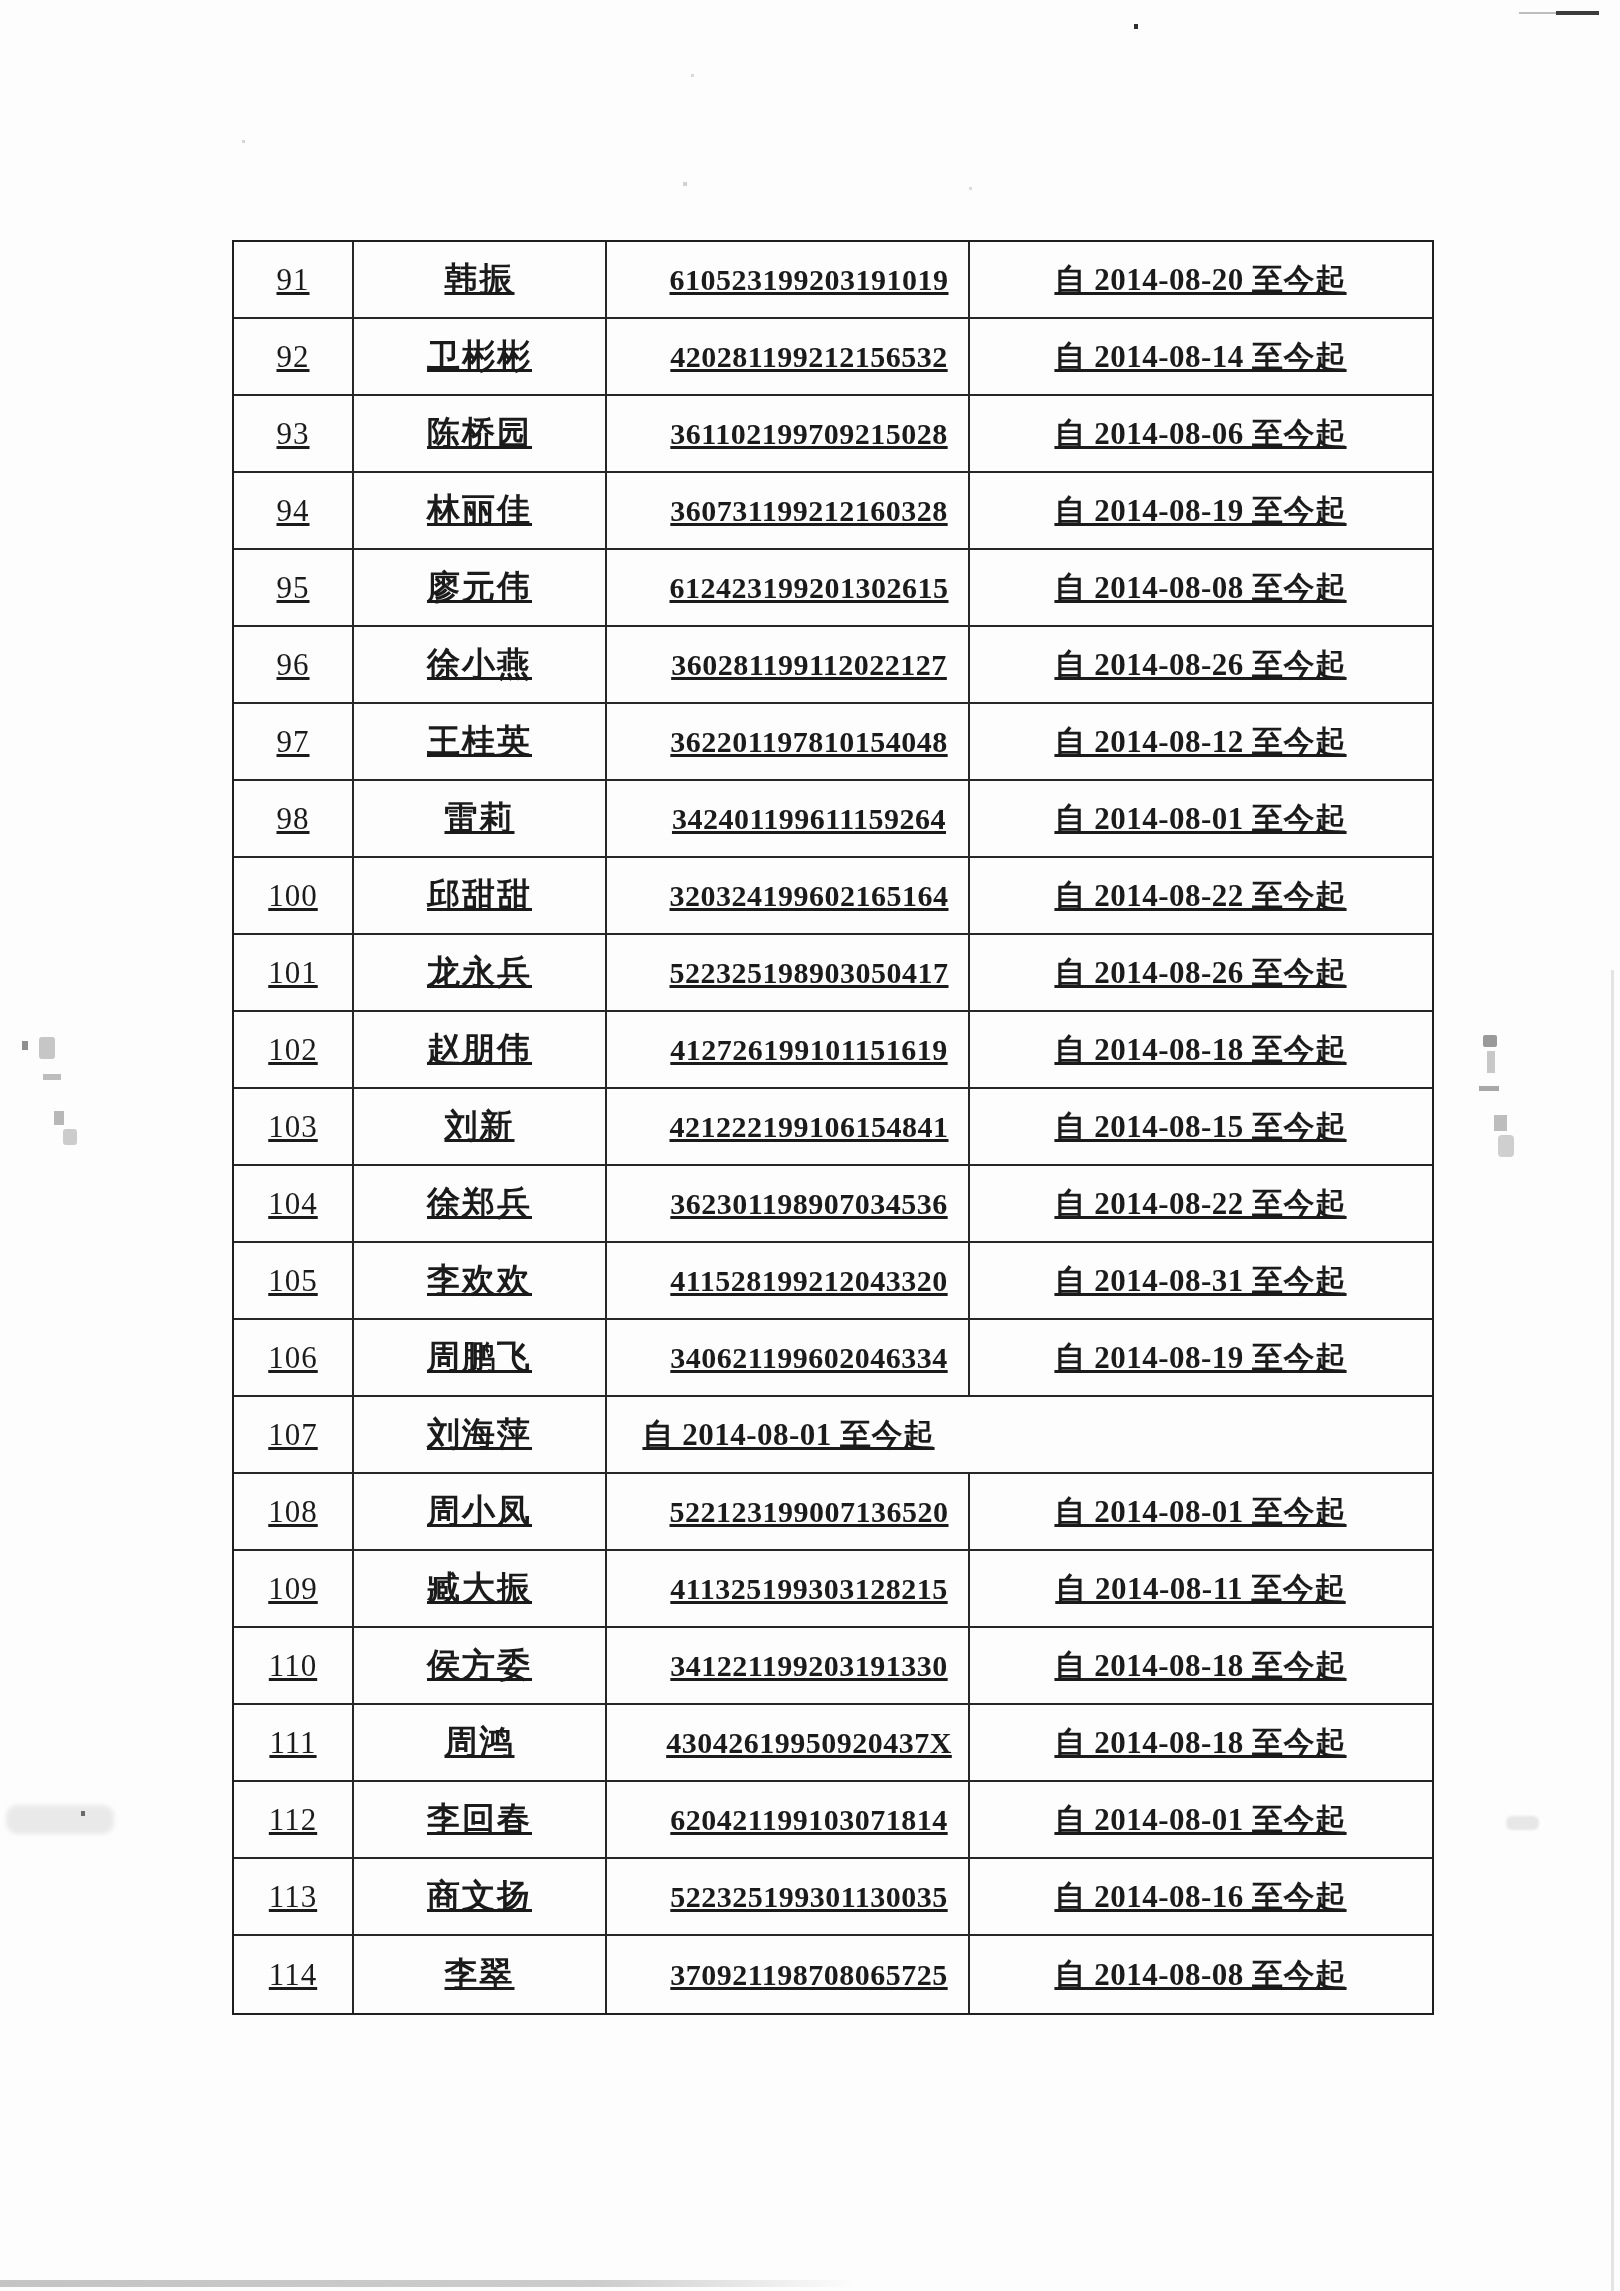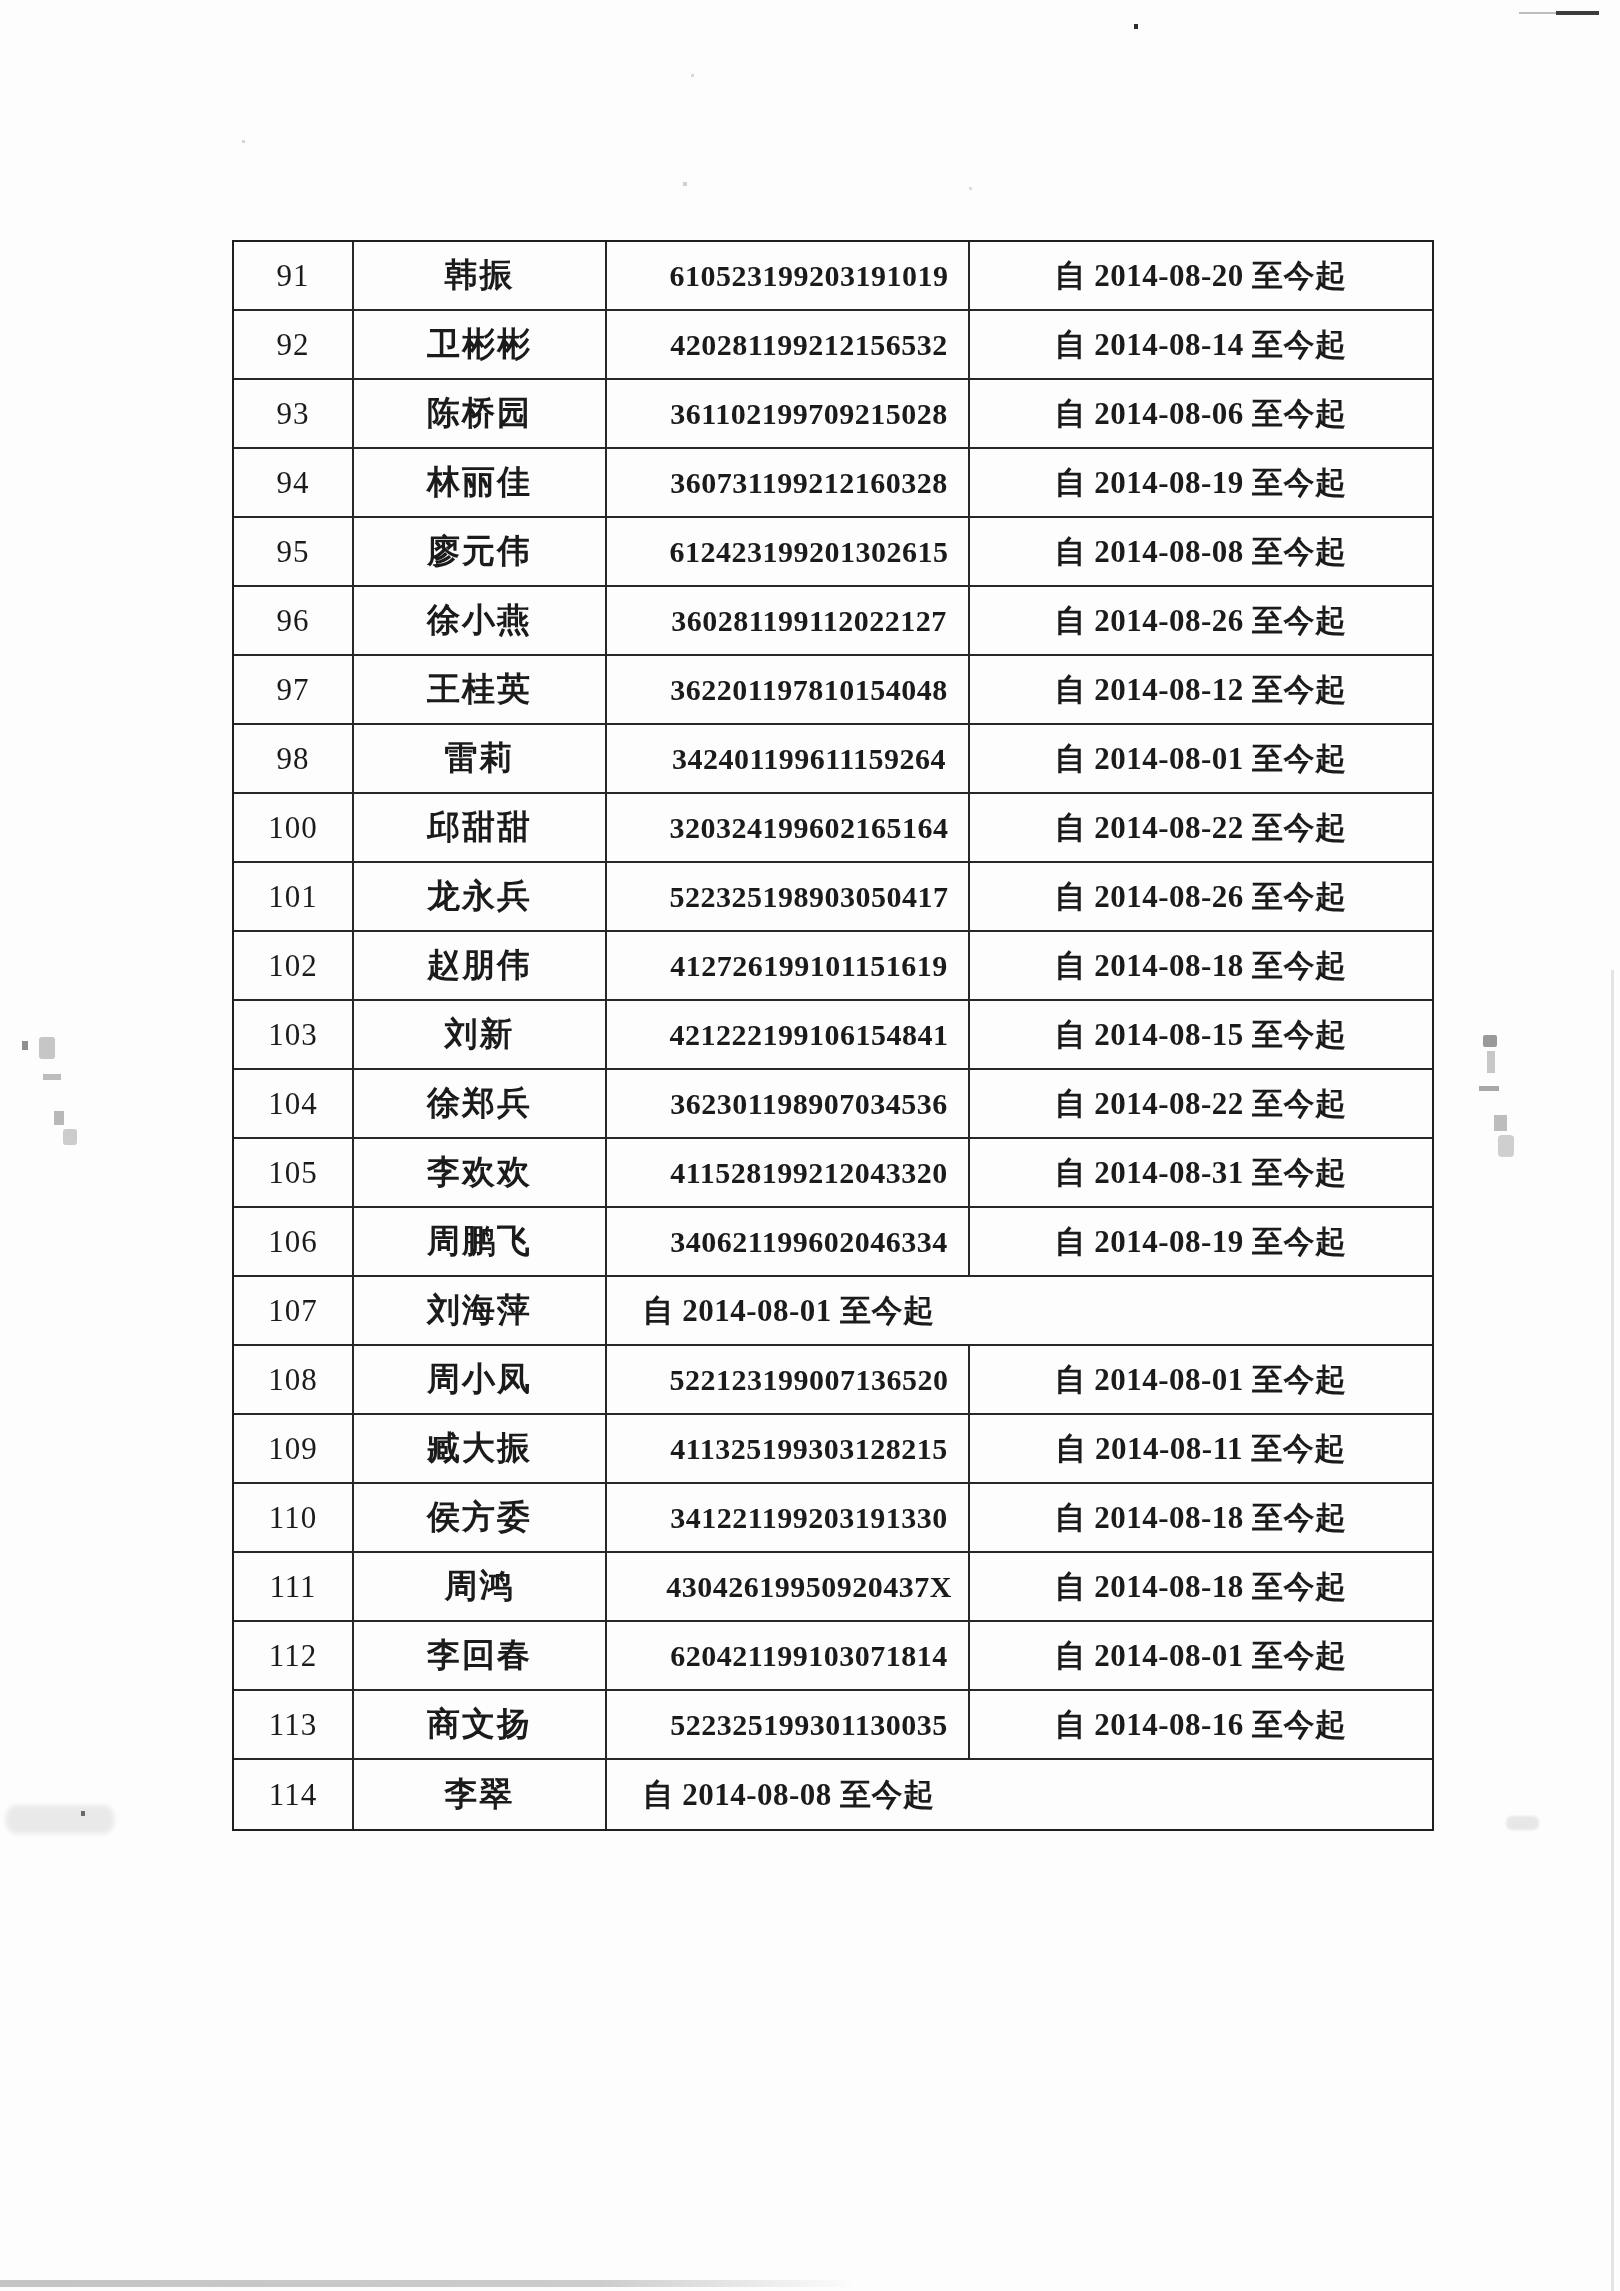--- a/index.html
+++ b/index.html
@@ -21,22 +21,23 @@
     left: 232px;
     top: 240px;
     width: 1202px;
     border: 2.9px solid #1f1f1f;
     box-sizing: border-box;
     background: #fdfdfd;
   }
   .roster-row {
     display: grid;
     grid-template-columns: 120px 253px 363px 461px;
-    height: 69px;
+    height: 77px;
     box-sizing: border-box;
+    text-decoration: underline;
   }
   .roster-row:not(:last-child) {
     border-bottom: 2px solid #272727;
   }
   .cell {
     display: flex;
     align-items: center;
     justify-content: center;
     box-sizing: border-box;
     white-space: nowrap;
@@ -215,20 +216,21 @@
       </div>
       <div class="roster-row">
         <div class="cell cell-no">113</div>
         <div class="cell cell-name">商文扬</div>
         <div class="cell cell-id">522325199301130035</div>
         <div class="cell cell-period">自 2014-08-16 至今起</div>
       </div>
       <div class="roster-row">
         <div class="cell cell-no">114</div>
         <div class="cell cell-name">李翠</div>
+        <div class="cell cell-id">370921198708065725</div>
         <div class="cell cell-period">自 2014-08-08 至今起</div>
       </div>
     </div>
 
   <div class="artifact a-topright-dash-light"></div>
   <div class="artifact a-topright-dash-dark"></div>
   <div class="artifact a-top-dot"></div>
   <div class="artifact a-speck-1"></div>
   <div class="artifact a-speck-2"></div>
   <div class="artifact a-speck-3"></div>

